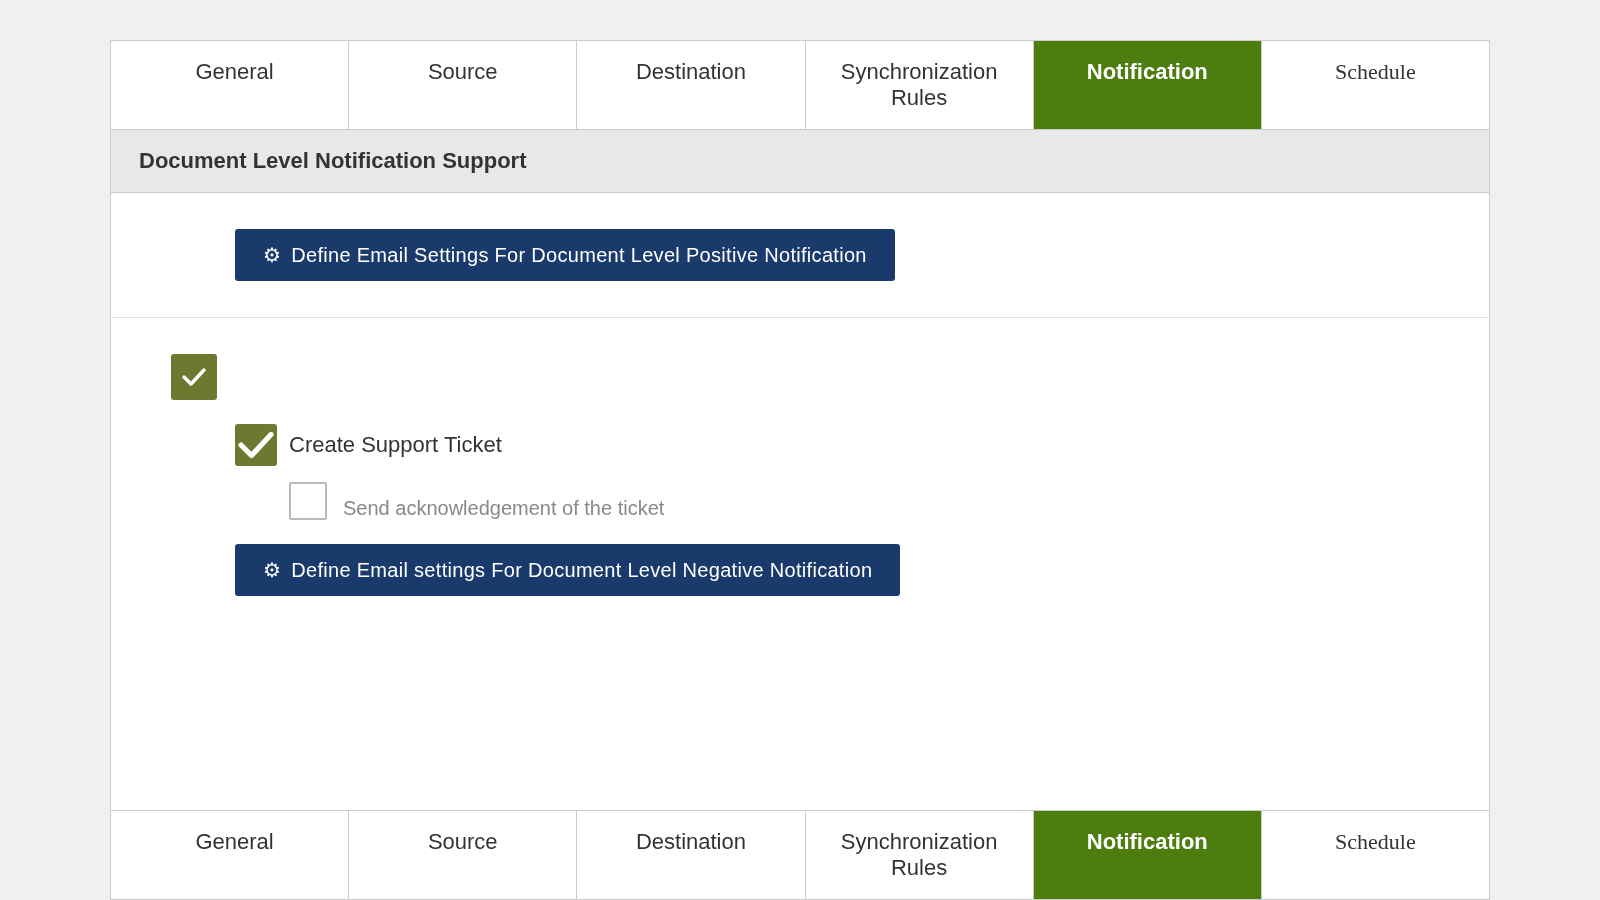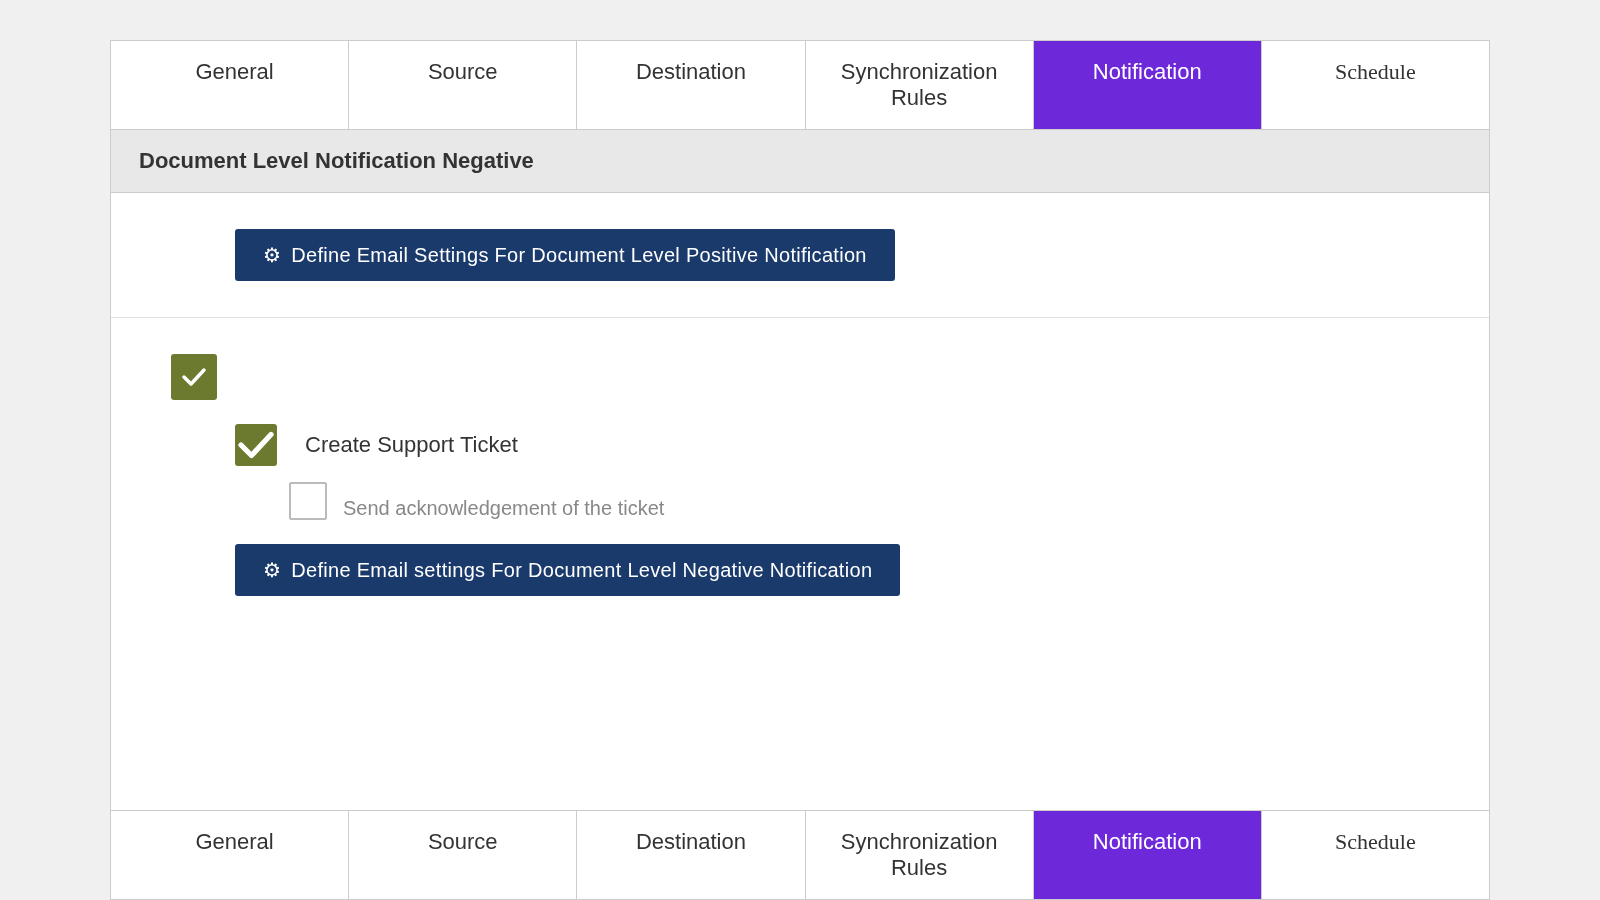--- a/index.html
+++ b/index.html
@@ -39,23 +39,23 @@
       background: #fff;
       color: #333;
     }
 
     .tab-item:last-child {
       border-right: none;
       font-family: Liberation Serif, serif;
     }
 
     .tab-item.active {
-      background: #6d28d9;
+      background: #4d7c0f;
       color: #fff;
-      font-weight: 400;
+      font-weight: 700;
     }
 
     .content-area {
       width: 100%;
       max-width: 1380px;
       background: #fff;
       border: 1.5px solid #ccc;
       border-top: none;
       margin-bottom: 0;
       flex: 1;
@@ -108,21 +108,21 @@
 
     .checkbox-label {
       font-size: 26px;
       font-weight: 700;
       color: #333;
     }
 
     .sub-checkbox-row {
       display: flex;
       align-items: center;
-      gap: 28px;
+      gap: 12px;
       margin-left: 64px;
       margin-bottom: 16px;
     }
 
     .sub-checkbox-box {
       width: 42px;
       height: 42px;
       background: #6b7a2e;
       border: none;
       display: flex;
@@ -207,21 +207,21 @@
       <div class="tab-item">Source</div>
       <div class="tab-item">Destination</div>
       <div class="tab-item">Synchronization Rules</div>
       <div class="tab-item active">Notification</div>
       <div class="tab-item">Schedule</div>
     </div>
 
   <div class="content-area">
 
     <div class="section-header">
-      <span class="section-header-text">Document Level Notification Negative</span>
+      <span class="section-header-text">Document Level Notification Support</span>
     </div>
 
     <div class="notification-block">
       <button class="define-button">
         <span class="gear-icon">⚙</span>
         <span>Define Email Settings For Document Level Positive Notification</span>
       </button>
     </div>
 
     <div class="notification-block">

